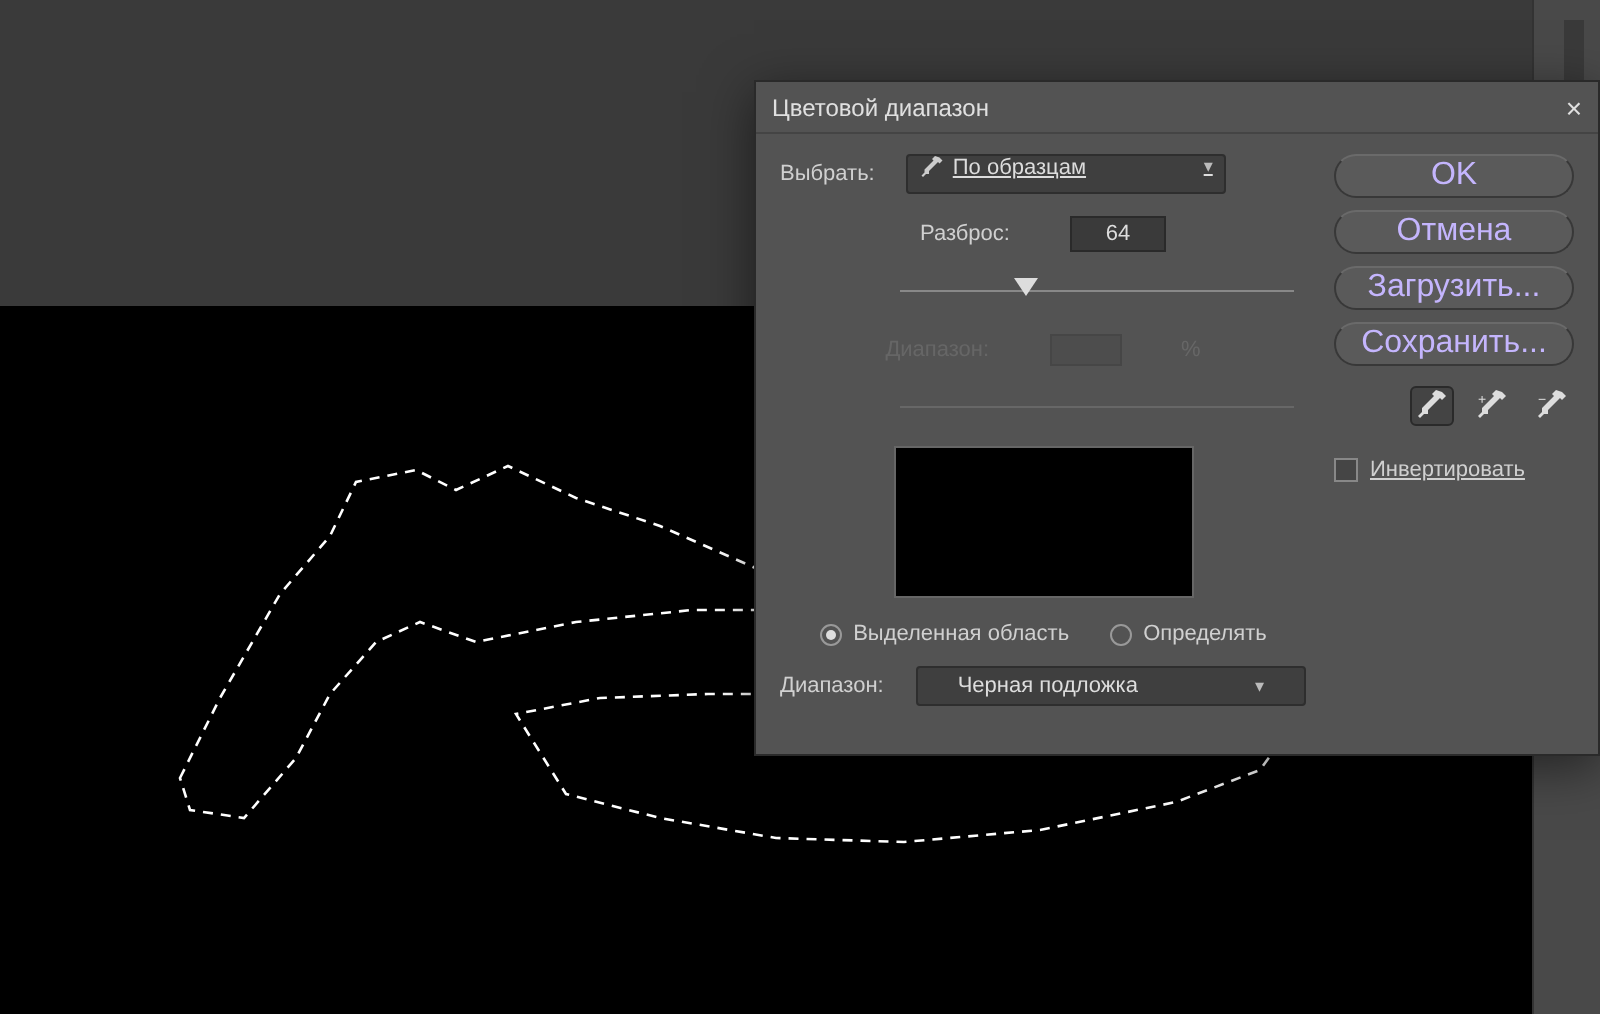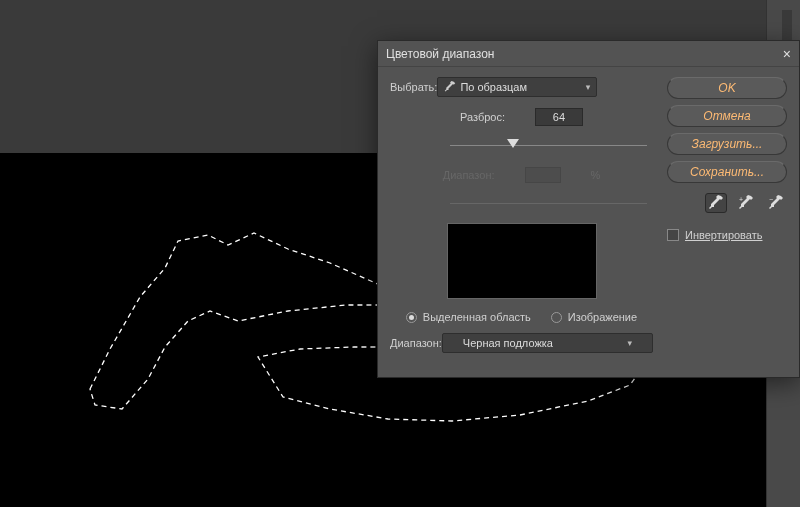--- a/index.html
+++ b/index.html
@@ -14,25 +14,25 @@
     .selection-path { fill: none; stroke: #fff; stroke-width: 1.3; stroke-dasharray: 5 4; }
     
     .dialog { position: absolute; top: 40px; left: 377px; width: 423px; background: #535353; border: 1px solid #2a2a2a; box-shadow: 0 6px 24px rgba(0,0,0,.5); font-size: 11px; color: #d0d0d0; }
     .dialog-titlebar { height: 26px; background: #535353; border-bottom: 1px solid #444; display: flex; align-items: center; padding: 0 8px; color: #e0e0e0; font-size: 12px; text-align: center; }
     .dialog-titlebar .close { margin-left: auto; font-size: 14px; cursor: pointer; }
     
     .dialog-body { display: flex; padding: 10px 12px 14px 12px; gap: 14px; }
     .dialog-left { flex: 1; }
     .dialog-right { width: 120px; display: flex; flex-direction: column; gap: 6px; }
     
-    .row { display: flex; align-items: center; gap: 0; margin-bottom: 10px; min-height: 20px; }
+    .row { display: flex; align-items: center; gap: 16px; margin-bottom: 10px; min-height: 20px; }
     .label { color: #d0d0d0; }
     .label-dim { color: #7a7a7a; }
     
-    .select { background: #3f3f3f; border: 1px solid #2e2e2e; color: #ddd; height: 20px; padding: 0 6px; display: flex; align-items: center; gap: 4px; border-radius: 2px; position: relative; flex: 1; }
+    .select { background: #3f3f3f; border: 1px solid #2e2e2e; color: #ddd; height: 20px; padding: 0 6px; display: flex; gap: 4px; border-radius: 2px; position: relative; flex: 1; text-decoration: underline; }
     .select .chev { margin-left: auto; font-size: 9px; color: #bbb; }
     .eyedrop-mini { width: 12px; height: 12px; }
     
     .checkbox { width: 12px; height: 12px; border: 1px solid #888; background: #454545; display: inline-block; flex-shrink: 0; }
     
     .num-input { width: 48px; height: 18px; background: #3a3a3a; border: 1px solid #2a2a2a; color: #ddd; text-align: center; font-size: 11px; }
     
     .slider-track { position: relative; height: 18px; margin: 0 6px 10px 60px; }
     .slider-line { position: absolute; top: 8px; left: 0; right: 0; height: 1px; background: #888; }
     .slider-thumb { position: absolute; top: 2px; width: 0; height: 0; border-left: 6px solid transparent; border-right: 6px solid transparent; border-top: 9px solid #ddd; transform: translateX(-6px); }
@@ -40,21 +40,21 @@
     .preview-box { width: 150px; height: 76px; background: #000; border: 1px solid #666; margin: 4px auto 12px auto; }
     
     .radio-row { display: flex; gap: 20px; justify-content: center; align-items: flex-end; margin-bottom: 10px; }
     .radio { width: 11px; height: 11px; border-radius: 50%; border: 1px solid #999; display: inline-flex; align-items: center; justify-content: center; flex-shrink: 0; }
     .radio.checked::after { content: ''; width: 5px; height: 5px; border-radius: 50%; background: #ddd; }
     .radio-group { display: flex; align-items: center; gap: 6px; }
     
     .select-full { background: #3f3f3f; border: 1px solid #2e2e2e; color: #ddd; height: 20px; padding: 0 20px; display: flex; align-items: center; border-radius: 2px; flex: 1; }
     .select-full .chev { margin-left: auto; font-size: 9px; color: #bbb; }
     
-    .btn { height: 22px; background: #5a5a5a; border: 1px solid #383838; border-top-color: #6a6a6a; color: #fdba74; border-radius: 11px; display: flex; align-items: center; justify-content: center; font-size: 12px; cursor: pointer; font-style: italic; }
+    .btn { height: 22px; background: #5a5a5a; border: 1px solid #383838; border-top-color: #6a6a6a; color: #c4b5fd; border-radius: 11px; display: flex; align-items: center; justify-content: center; font-size: 16px; cursor: pointer; }
     
     .eyedropper-row { display: flex; gap: 8px; justify-content: flex-end; margin-top: 4px; }
     .eyedropper { width: 22px; height: 20px; display: flex; align-items: center; justify-content: center; cursor: pointer; border: 1px solid transparent; border-radius: 3px; }
     .eyedropper.active { background: #444; border-color: #2a2a2a; }
     
     .invert-row { display: flex; align-items: center; gap: 6px; margin-top: 10px; text-decoration: underline; }
     
     .pct-box { width: 36px; height: 16px; background: #484848; border: 1px solid #3a3a3a; display: inline-block; }
   </style>
 </head>
@@ -109,21 +109,21 @@
 
       <div class="preview-box"></div>
 
       <div class="radio-row">
         <div class="radio-group">
           <span class="radio checked"></span>
           <span>Выделенная область</span>
         </div>
         <div class="radio-group">
           <span class="radio"></span>
-          <span>Изображение</span>
+          <span>Определять</span>
         </div>
       </div>
 
       <div class="row">
         <span class="label">Диапазон:</span>
         <div class="select-full">
           <span>Черная подложка</span>
           <span class="chev">▾</span>
         </div>
       </div>

